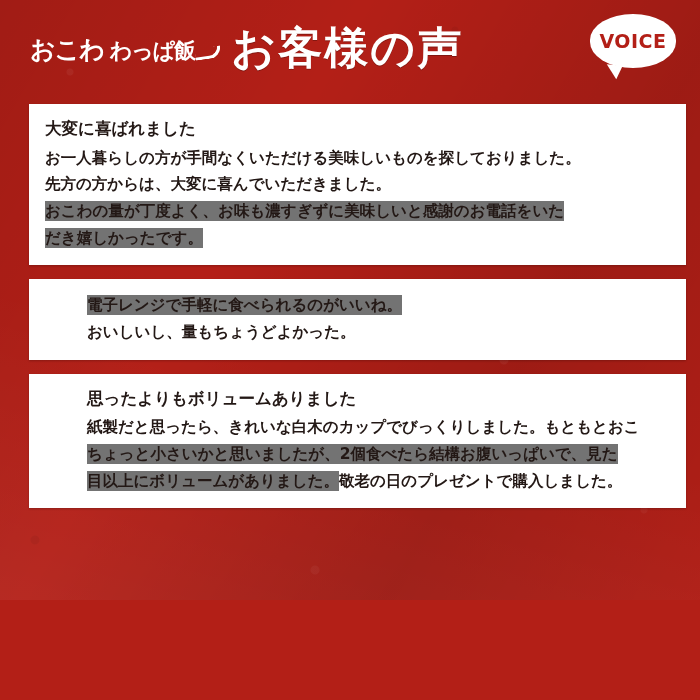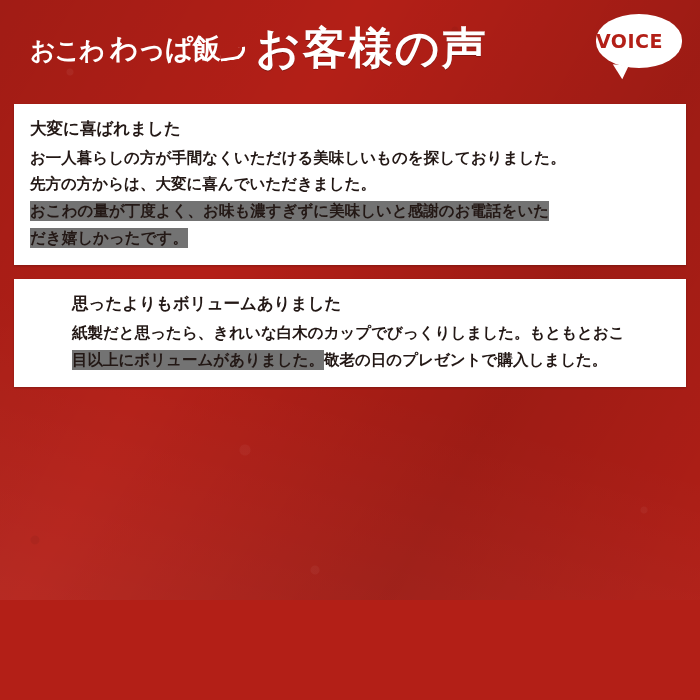--- a/index.html
+++ b/index.html
@@ -46,21 +46,21 @@
     align-items: flex-end;
     gap: 2px;
     color: #ffffff;
     font-family: "DejaVu Sans", sans-serif;
     font-weight: bold;
     letter-spacing: -1px;
     margin-right: 10px;
     margin-top: 6px;
   }
   .brand-mark .b1 { font-size: 25px; line-height: 1; }
-  .brand-mark .b2 { font-size: 28px; line-height: 1; margin-left: 4px; }
+  .brand-mark .b2 { font-size: 22px; line-height: 1; margin-left: 4px; }
   .brand-swoosh {
     display: inline-block;
     width: 26px; height: 12px;
     border-bottom: 3px solid #ffffff;
     border-right: 3px solid #ffffff;
     border-bottom-right-radius: 14px;
     transform: rotate(-8deg);
     margin-left: -2px;
     margin-bottom: 3px;
   }
@@ -68,28 +68,29 @@
     color: #ffffff;
     font-size: 44px;
     font-weight: bold;
     letter-spacing: 2px;
     font-family: "DejaVu Sans", sans-serif;
     text-shadow: 0 1px 0 rgba(0,0,0,0.25);
     margin-top: 4px;
   }
   .voice-balloon {
     position: absolute;
-    right: 18px;
+    right: 24px;
     top: 14px;
     width: 86px;
     height: 54px;
     background: #ffffff;
     border-radius: 50% / 48%;
     display: flex;
     align-items: center;
+    justify-content: center;
   }
   .voice-balloon .voice-text {
     color: #b31f17;
     font-size: 19px;
     font-weight: bold;
     letter-spacing: 0.5px;
     font-family: "DejaVu Sans", sans-serif;
   }
   .voice-balloon::after {
     content: "";
@@ -100,20 +101,21 @@
     border-left: 11px solid transparent;
     border-right: 5px solid transparent;
     border-top: 14px solid #ffffff;
     transform: rotate(6deg);
   }
 
   
   .cards {
     position: relative;
     padding: 12px 14px;
+    margin-left: 15px;
   }
   .card {
     background: #ffffff;
     margin-bottom: 14px;
     padding: 13px 16px 14px 16px;
     box-shadow: 0 1px 2px rgba(0,0,0,0.22);
   }
   .card.indent { padding-left: 58px; padding-right: 22px; }
   .card-heading {
     font-size: 16.5px;
@@ -160,20 +162,27 @@
       <div class="card">
         <div class="card-heading">大変に喜ばれました</div>
         <div class="card-body">
           <span class="line"><span>お一人暮らしの方が手間なくいただける美味しいものを探しておりました。</span></span>
           <span class="line"><span>先方の方からは、大変に喜んでいただきました。</span></span>
           <span class="line"><span class="hl">おこわの量が丁度よく、お味も濃すぎずに美味しいと感謝のお電話をいた</span></span>
           <span class="line"><span class="hl">だき嬉しかったです。</span></span>
         </div>
       </div>
       <div class="card indent">
+        <div class="card-body">
+          <span class="line"><span class="hl">電子レンジで手軽に食べられるのがいいね。</span></span>
+          <span class="line"><span>おいしいし、量もちょうどよかった。</span></span>
+        </div>
+      </div>
+      <div class="card indent">
         <div class="card-heading">思ったよりもボリュームありました</div>
         <div class="card-body">
           <span class="line"><span>紙製だと思ったら、きれいな白木のカップでびっくりしました。もともとおこ</span></span>
+          <span class="line"><span class="hl">ちょっと小さいかと思いましたが、2個食べたら結構お腹いっぱいで、見た</span></span>
           <span class="line"><span class="hl">目以上にボリュームがありました。</span><span>敬老の日のプレゼントで購入しました。</span></span>
         </div>
       </div>
     </div>
 </div>
 
 </body></html>

